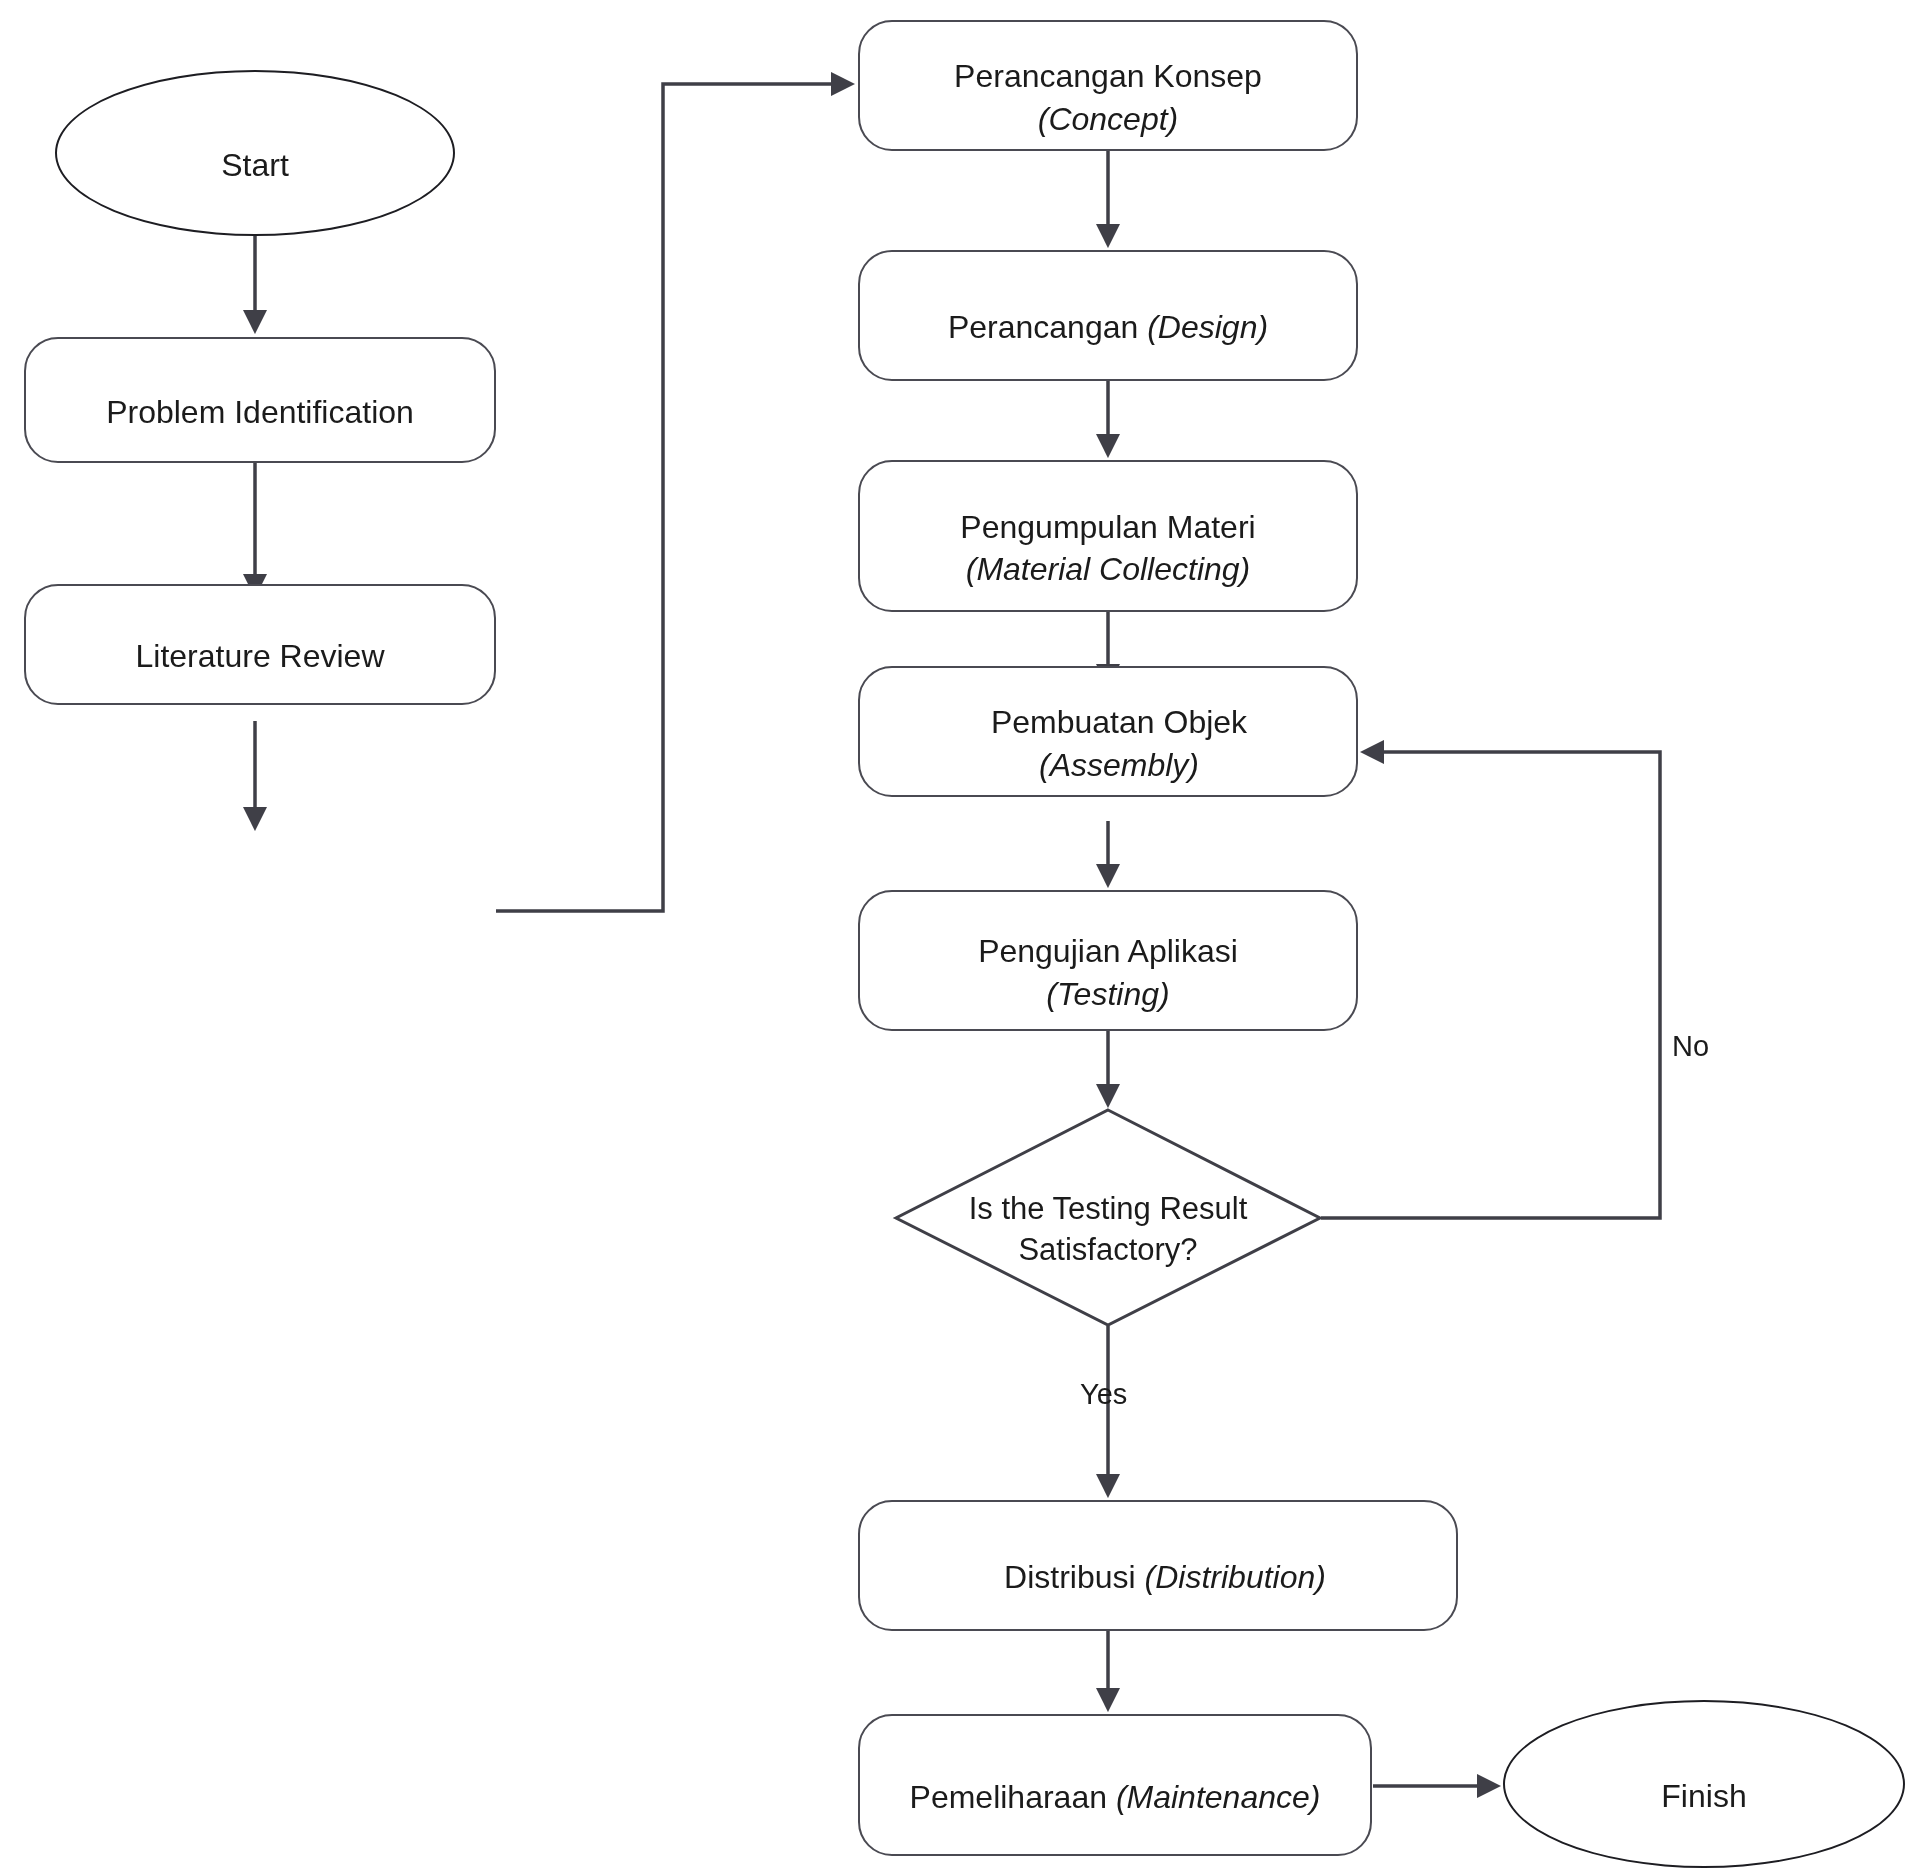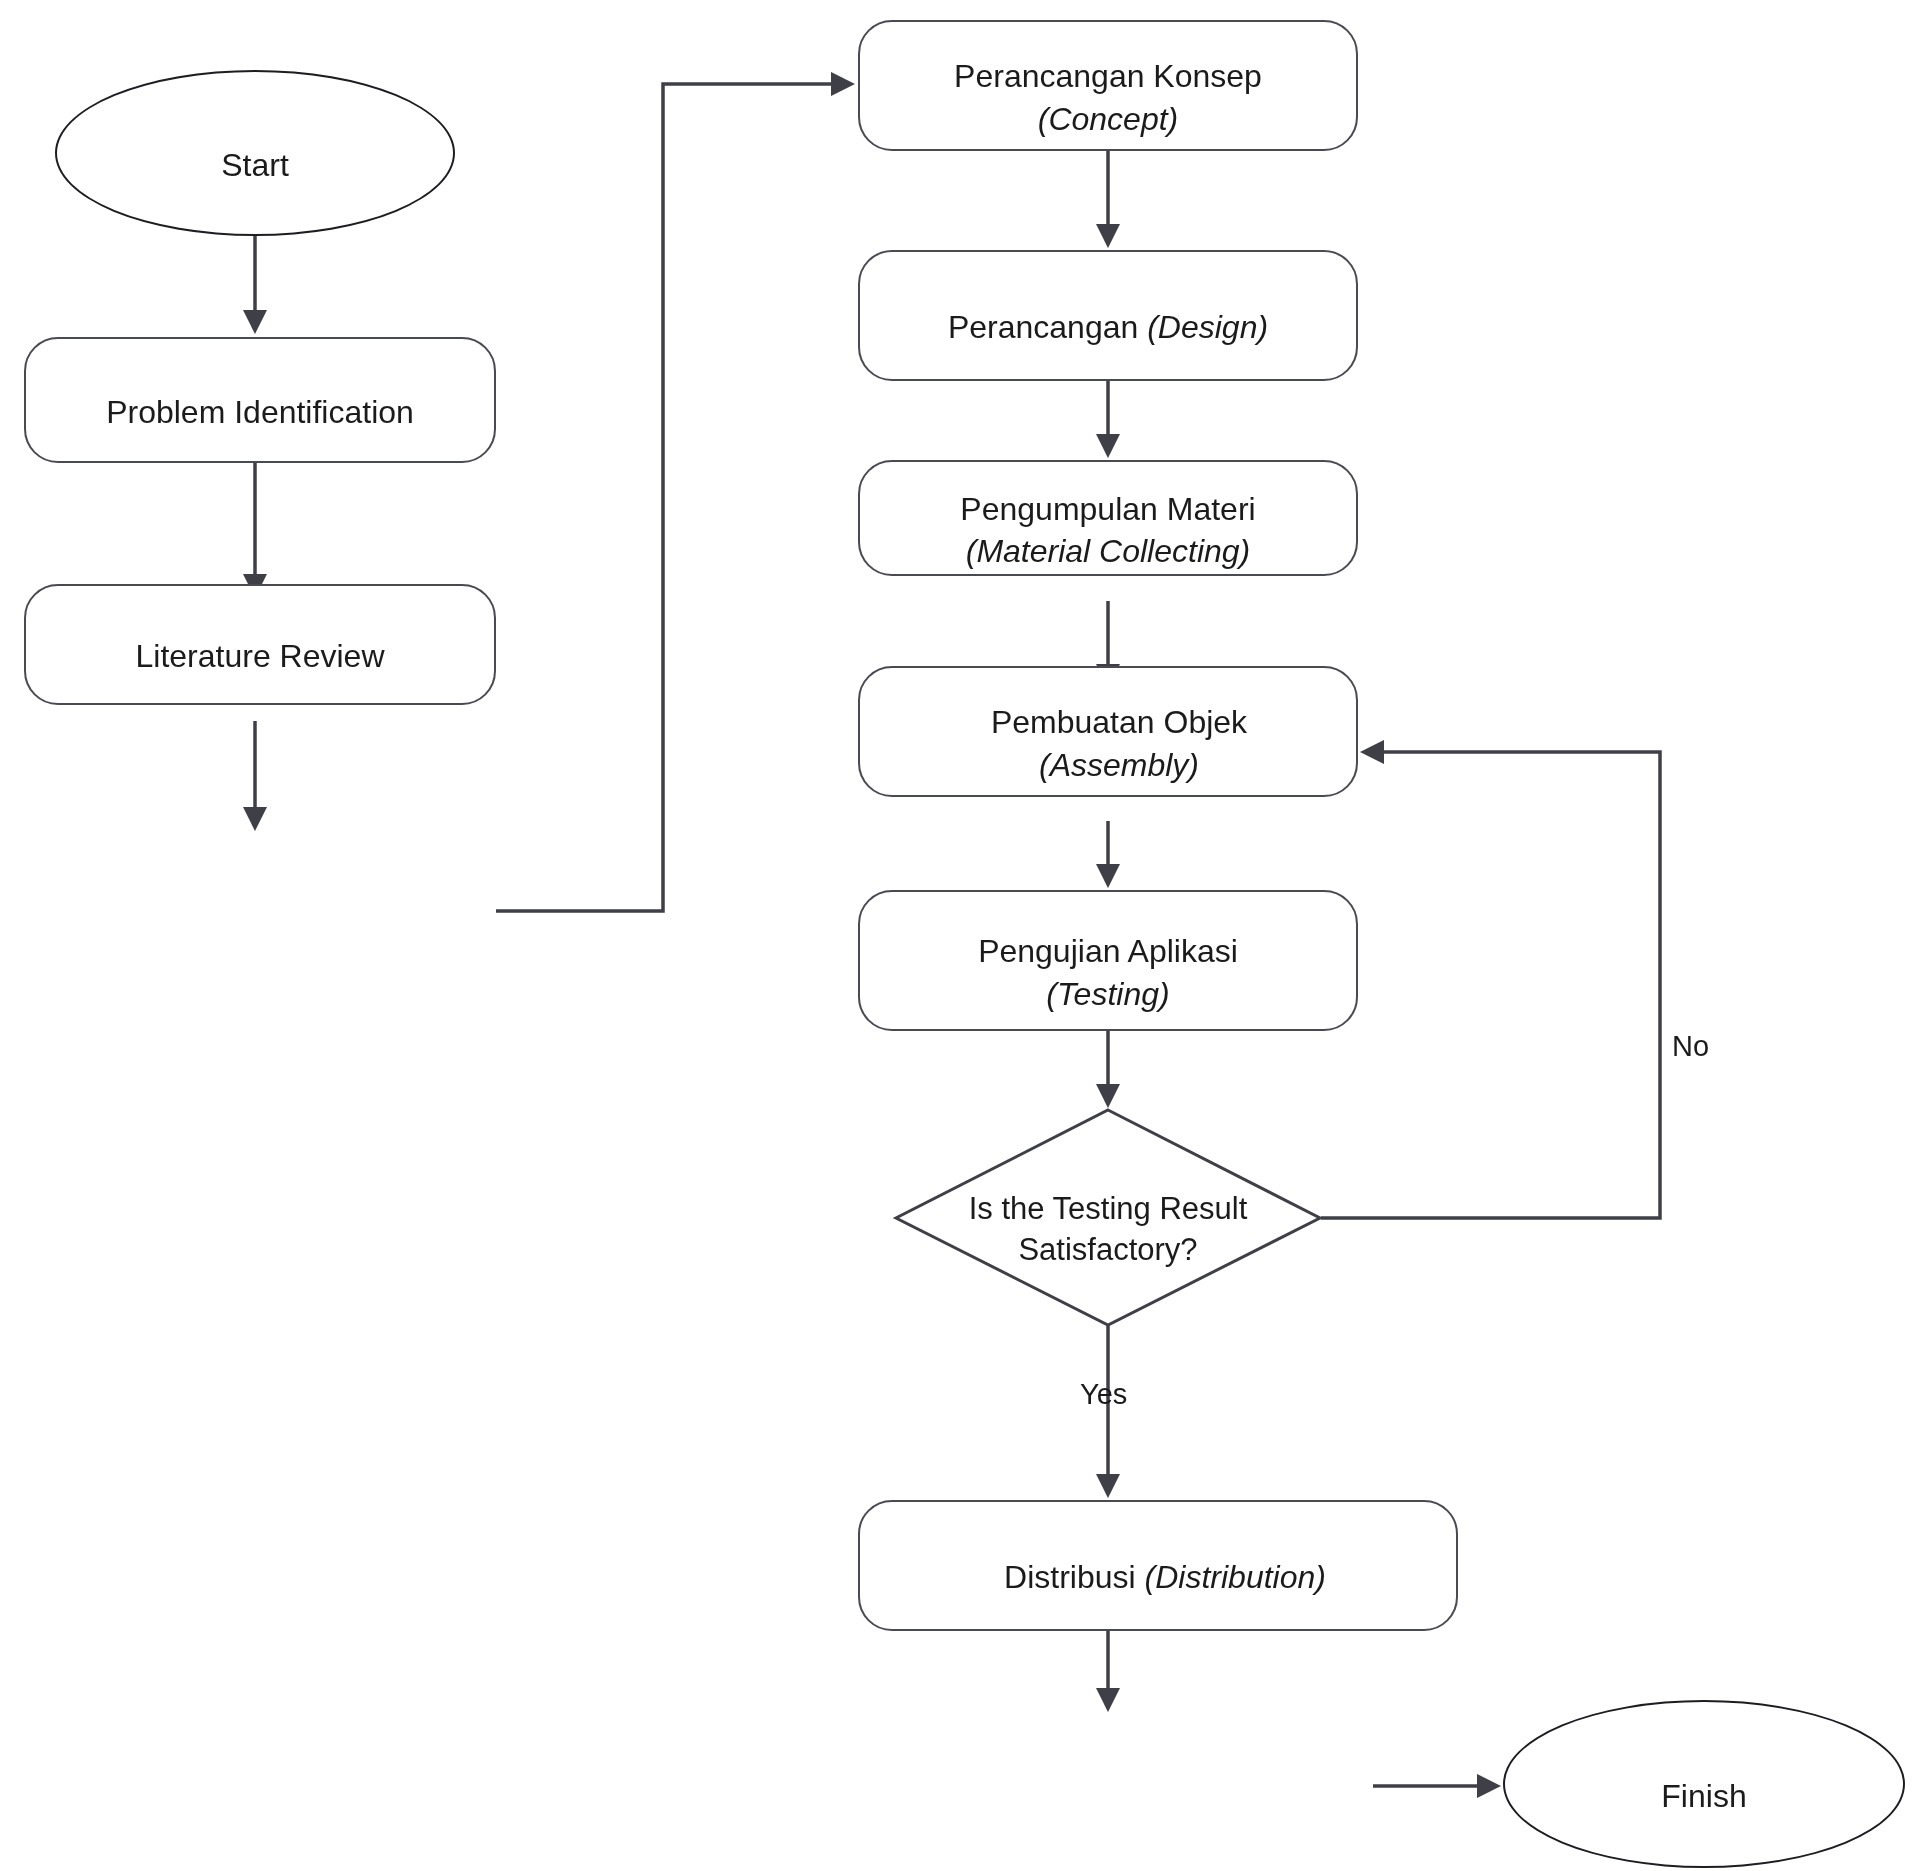--- a/index.html
+++ b/index.html
@@ -125,41 +125,44 @@
 
 
   <div class="node node-process fs-32" style="left:858px; top:20px; width:500px; height:131px;">
     <span class="node-text"><span>Perancangan Konsep</span><br><span class="it">(Concept)</span></span>
   </div>
 
   <div class="node node-process fs-32" style="left:858px; top:250px; width:500px; height:131px;">
     <span class="node-text"><span>Perancangan </span><span class="it">(Design)</span></span>
   </div>
 
-  <div class="node node-process fs-32" style="left:858px; top:460px; width:500px; height:116px;">
+  <div class="node node-process fs-32" style="left:858px; top:460px; width:500px; height:152px;">
     <span class="node-text"><span>Pengumpulan Materi</span><br><span class="it">(Material Collecting)</span></span>
   </div>
 
   <div class="node node-process fs-32" style="left:858px; top:666px; width:500px; height:131px;padding-left:22px;">
     <span class="node-text"><span>Pembuatan Objek</span><br><span class="it">(Assembly)</span></span>
   </div>
 
   <div class="node node-process fs-32" style="left:858px; top:890px; width:500px; height:141px;">
     <span class="node-text"><span>Pengujian Aplikasi</span><br><span class="it">(Testing)</span></span>
   </div>
 
   <div class="node node-decision fs-31" style="left:930px; top:1145px; width:356px; height:146px;">
     <span class="node-text">Is the Testing Result
 Satisfactory?</span>
   </div>
 
   <div class="node node-process fs-32" style="left:858px; top:1500px; width:600px; height:131px;padding-left:14px;">
     <span class="node-text"><span>Distribusi </span><span class="it">(Distribution)</span></span>
   </div>
 
+  <div class="node node-process fs-32" style="left:858px; top:1714px; width:514px; height:142px;">
+    <span class="node-text"><span>Pemeliharaan </span><span class="it">(Maintenance)</span></span>
+  </div>
 
   <div class="node node-terminal fs-32" style="left:1503px; top:1700px; width:402px; height:168px;">
     <span class="node-text">Finish</span>
   </div>
 
   <div class="edge-label" style="left:1672px; top:1030px;">No</div>
   <div class="edge-label" style="left:1080px; top:1378px;">Yes</div>
 
 </div>
 

